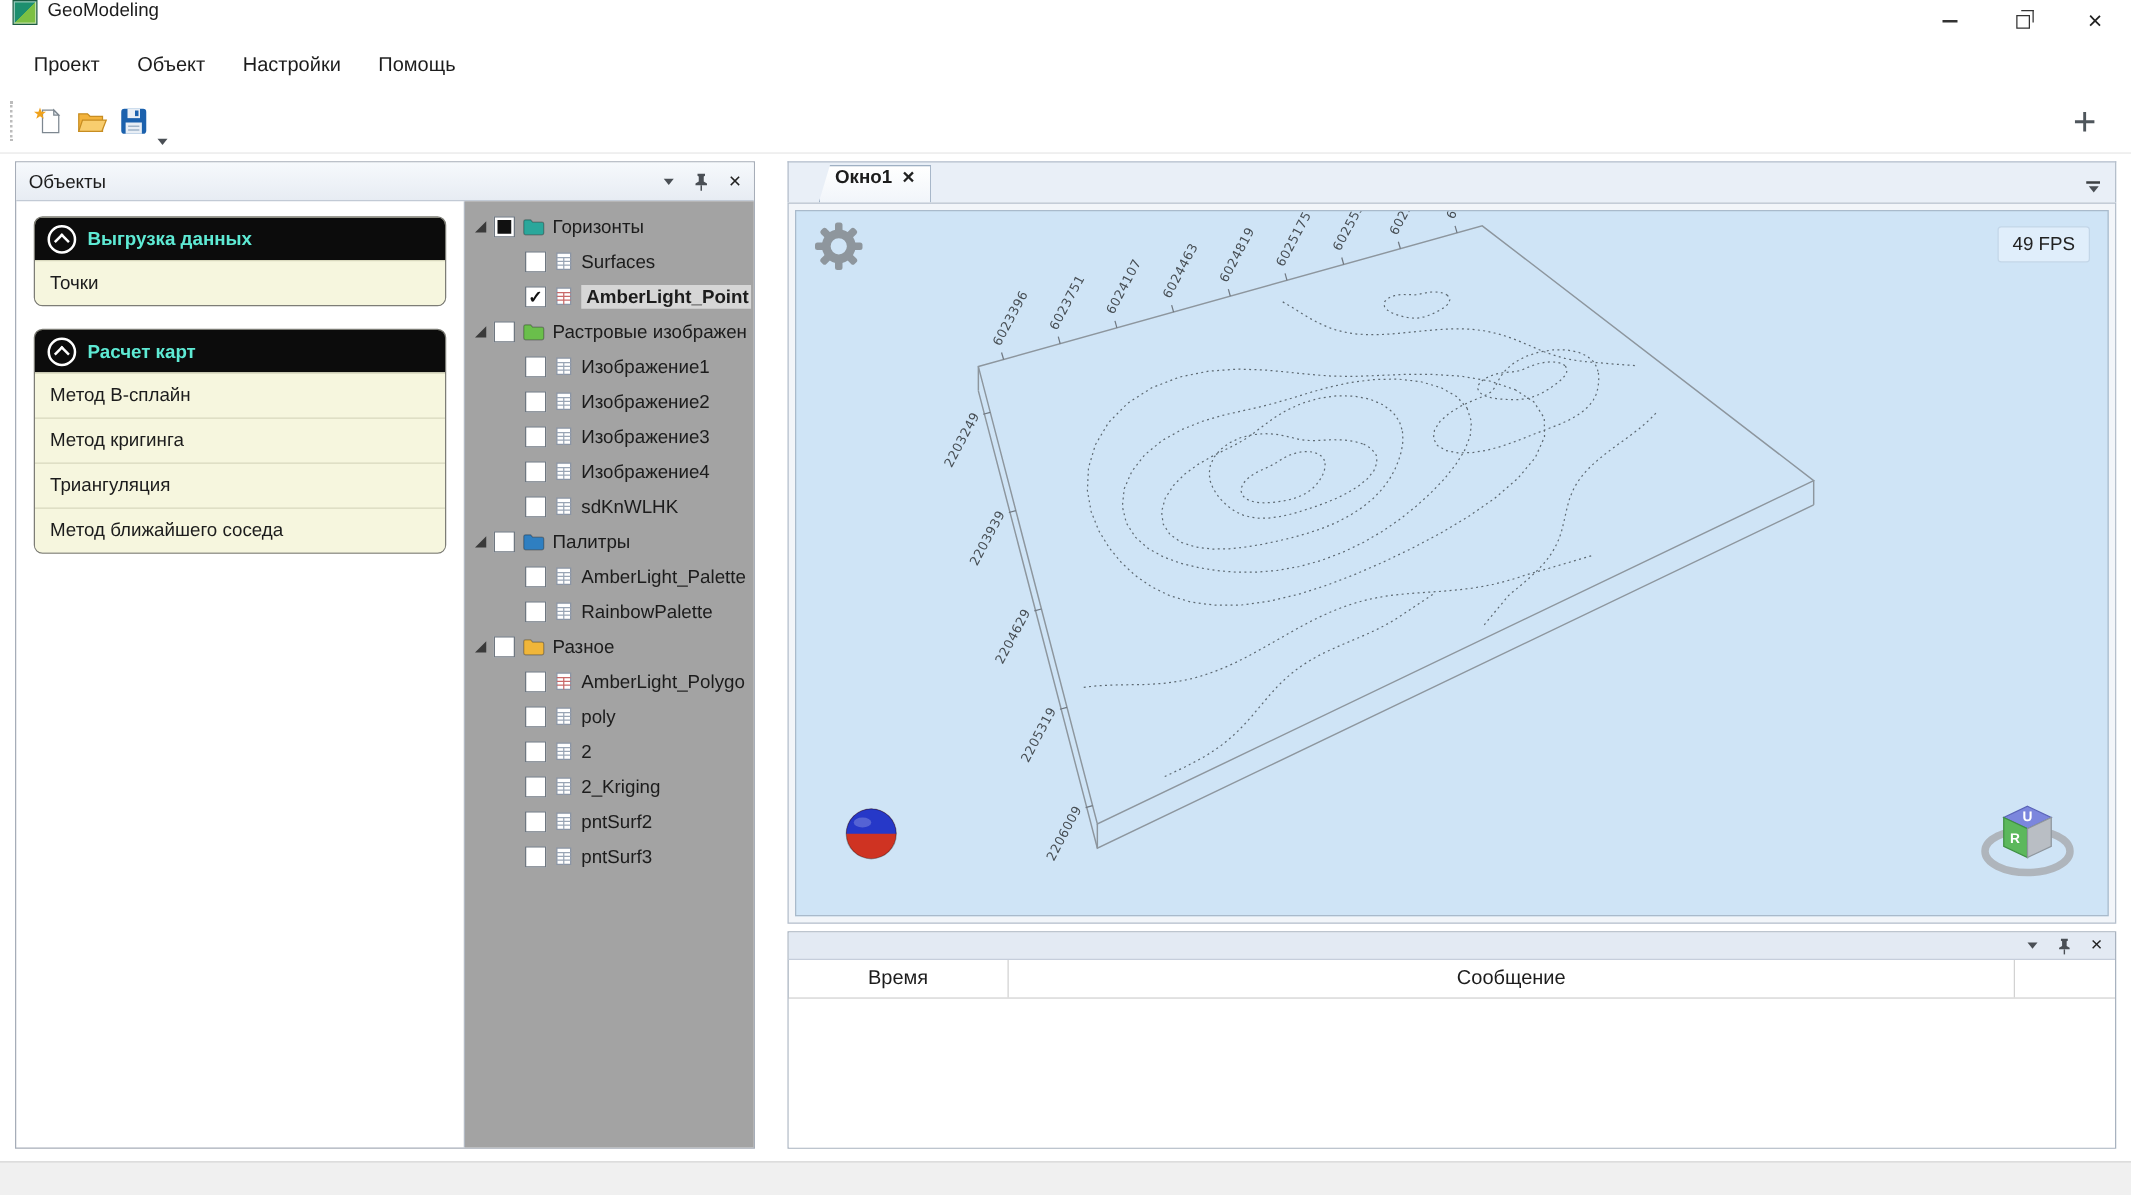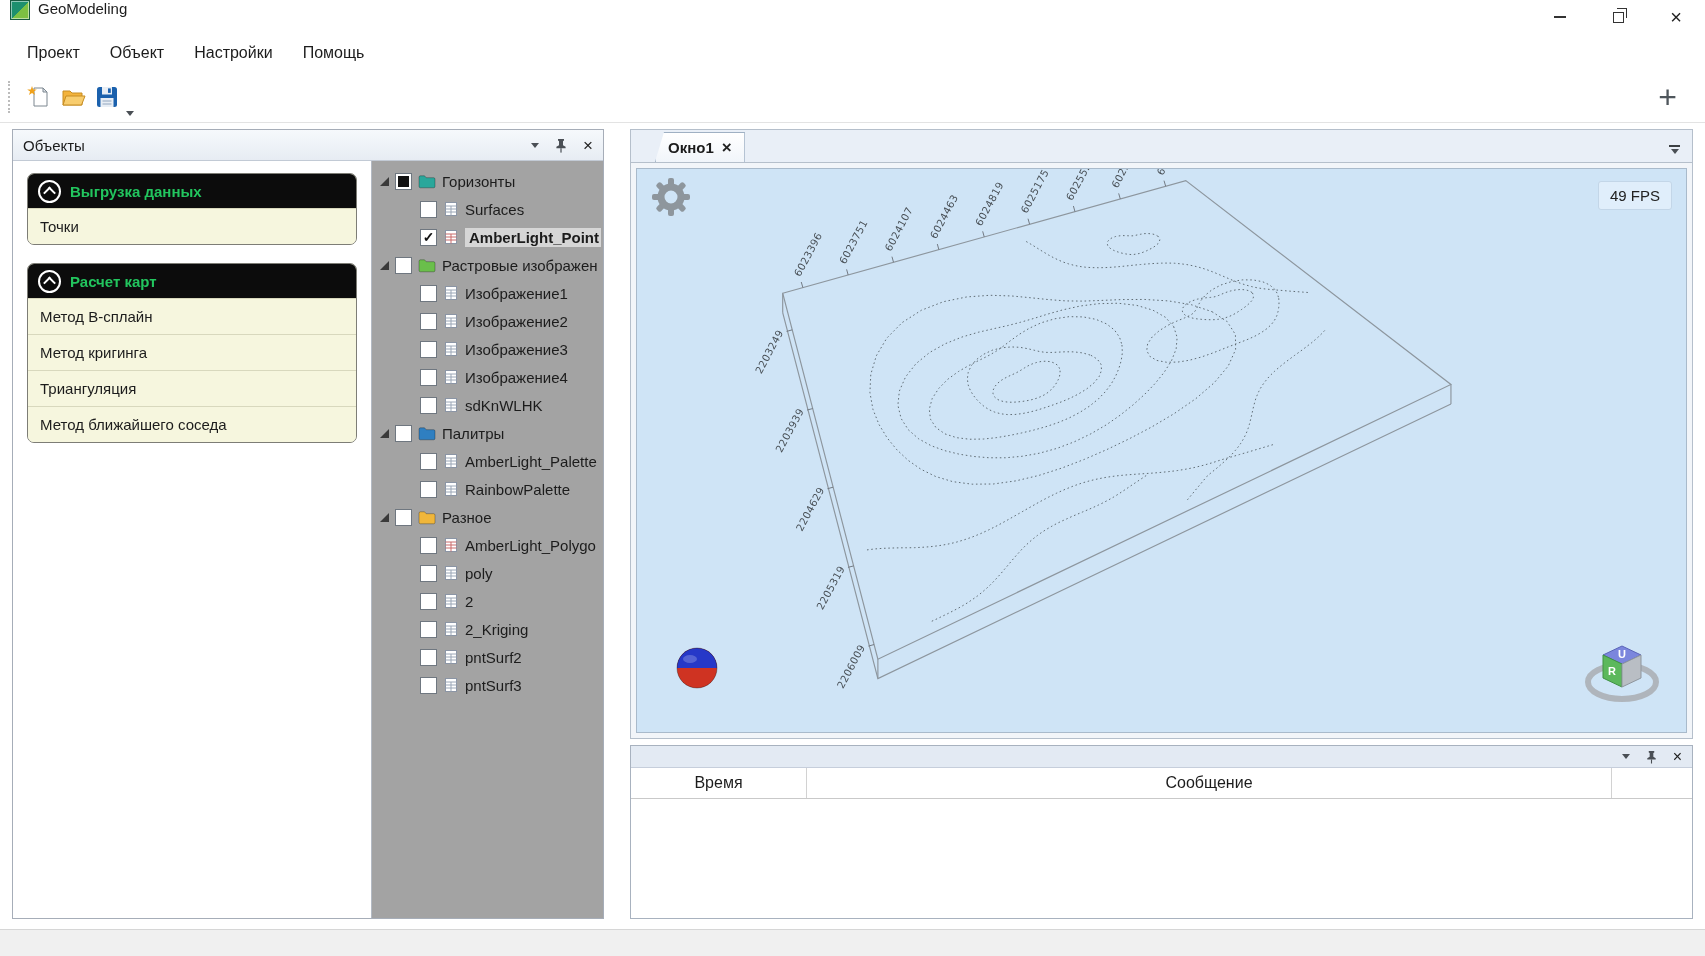--- a/index.html
+++ b/index.html
@@ -36,21 +36,21 @@
 
   
   .left-panel{width:590px;flex:none;display:flex;flex-direction:column;border:1px solid #a6adb8;background:#fff;min-height:0;}
   .panel-header{height:30px;flex:none;display:flex;align-items:center;padding:0 10px;font-size:15px;
     background:linear-gradient(#f6f9fc,#e7ecf3);border-bottom:1px solid #c2cad5;}
   .ph-icons{margin-left:auto;display:flex;align-items:center;gap:16px;}
   .ph-icons .close-glyph::before{font-size:17px;}
   .panel-body{flex:1;display:flex;min-height:0;}
   .accordion{width:330px;flex:none;padding:12px 14px;border-right:1px solid #b3bac4;overflow:hidden;}
   .acc-section{border:1px solid #7d7d76;border-radius:7px;overflow:hidden;margin-bottom:18px;background:#f6f6de;}
-  .acc-header{height:34px;background:#0c0c0c;color:#22c55e;font-weight:bold;font-size:15px;display:flex;align-items:center;gap:9px;padding:0 10px;cursor:default;}
+  .acc-header{height:34px;background:#0c0c0c;color:#5eead4;font-weight:bold;font-size:15px;display:flex;align-items:center;gap:9px;padding:0 10px;cursor:default;}
   .chev-circle{width:19px;height:19px;border:2px solid #fff;border-radius:50%;display:flex;align-items:center;justify-content:center;flex:none;}
   .chev-circle i{width:7px;height:7px;border-left:2.5px solid #fff;border-top:2.5px solid #fff;transform:rotate(45deg) translate(1px,1px);}
   .acc-item{padding:9px 12px;font-size:15px;border-top:1px solid #d8d8bd;cursor:default;background:#f6f6de;}
 
   
   .tree{flex:1;min-width:0;padding:6px 2px;overflow:hidden;background:#a3a3a3;}
   .tree-row{height:28px;display:flex;align-items:center;gap:6px;white-space:nowrap;overflow:hidden;cursor:default;}
   .tree-row.root{padding-left:6px;}
   .tree-row.child{padding-left:46px;}
   .expander{width:0;height:0;border-bottom:9px solid #3a3a3a;border-left:9px solid transparent;flex:none;}
@@ -58,21 +58,21 @@
   .cbx.checked::after{content:"✓";font-size:14px;font-weight:bold;color:#111;line-height:1;}
   .cbx.indeterminate::after{content:"";width:11px;height:11px;background:#111;}
   .node-icon{display:inline-flex;flex:none;}
   .node-label{font-size:15px;overflow:hidden;text-overflow:clip;}
   .node-label.bold{font-weight:bold;}
   .node-label.sel{background:#d6d6d6;padding:1px 4px;}
 
   
   .right-col{flex:1;display:flex;flex-direction:column;min-width:0;min-height:0;}
   .tab-strip{height:32px;flex:none;display:flex;align-items:flex-end;background:#e9eff7;border:1px solid #b5bfcb;border-bottom:none;}
-  .tab{display:flex;align-items:center;gap:8px;margin-left:24px;height:29px;padding:0 12px;
+  .tab{display:flex;gap:8px;margin-left:24px;height:29px;padding:0 12px;
     background:linear-gradient(#ffffff,#f1f5fa);border:1px solid #9fb0c3;border-bottom:none;
     font-weight:bold;font-size:15px;clip-path:polygon(9px 0,100% 0,100% 100%,0 100%);}
   .tab .close-glyph::before{font-size:17px;}
   .strip-spacer{flex:1;}
   .win-list-icon{display:flex;flex-direction:column;align-items:center;margin:0 12px 8px 0;}
   .win-list-icon .bar{width:11px;height:2px;background:#3c4043;margin-bottom:2px;}
   .viewport-frame{flex:1;min-height:0;border:1px solid #b5bfcb;background:#f2f5f9;padding:5px;display:flex;}
   .viewport{flex:1;position:relative;background:#cfe4f6;border:1px solid #a9bacb;overflow:hidden;}
   .viewport svg.scene{position:absolute;inset:0;width:100%;height:100%;}
   .edge{fill:none;stroke:#8d969e;stroke-width:1.2;}

